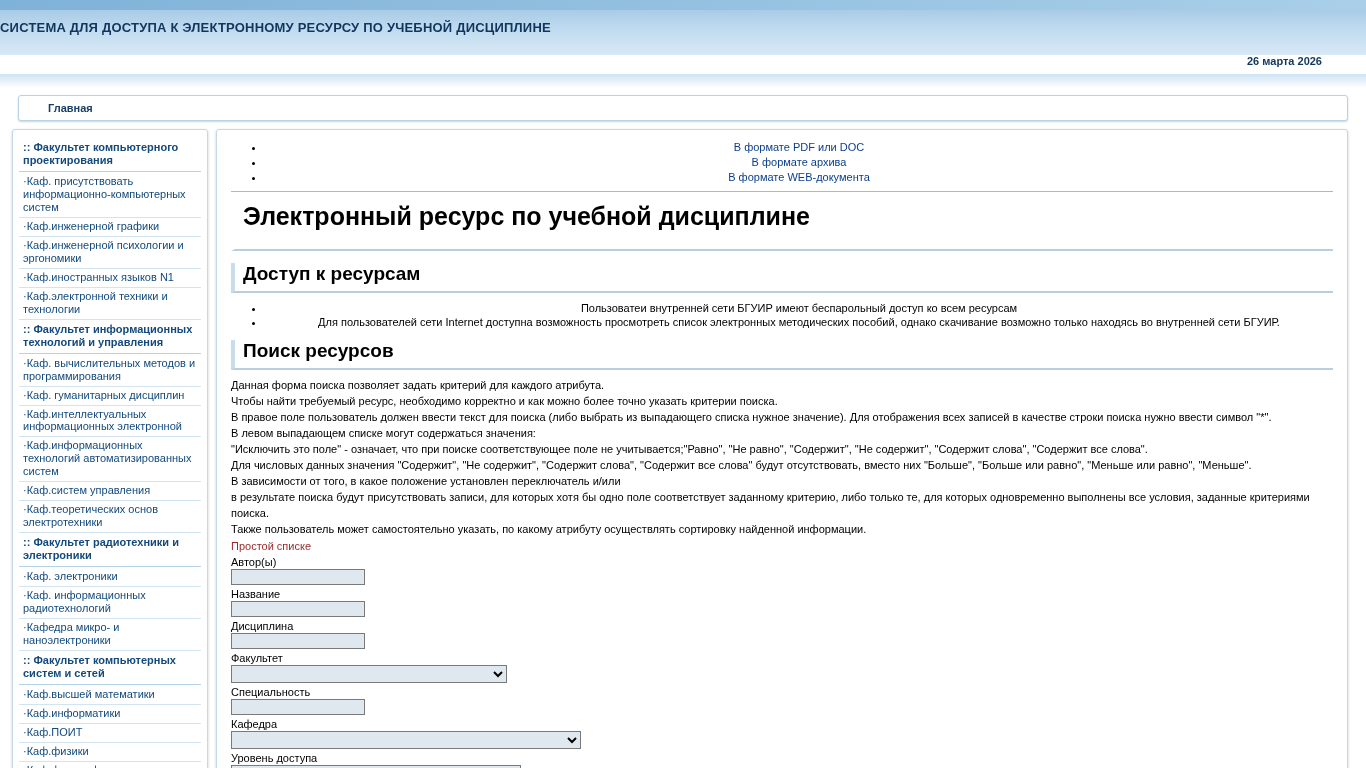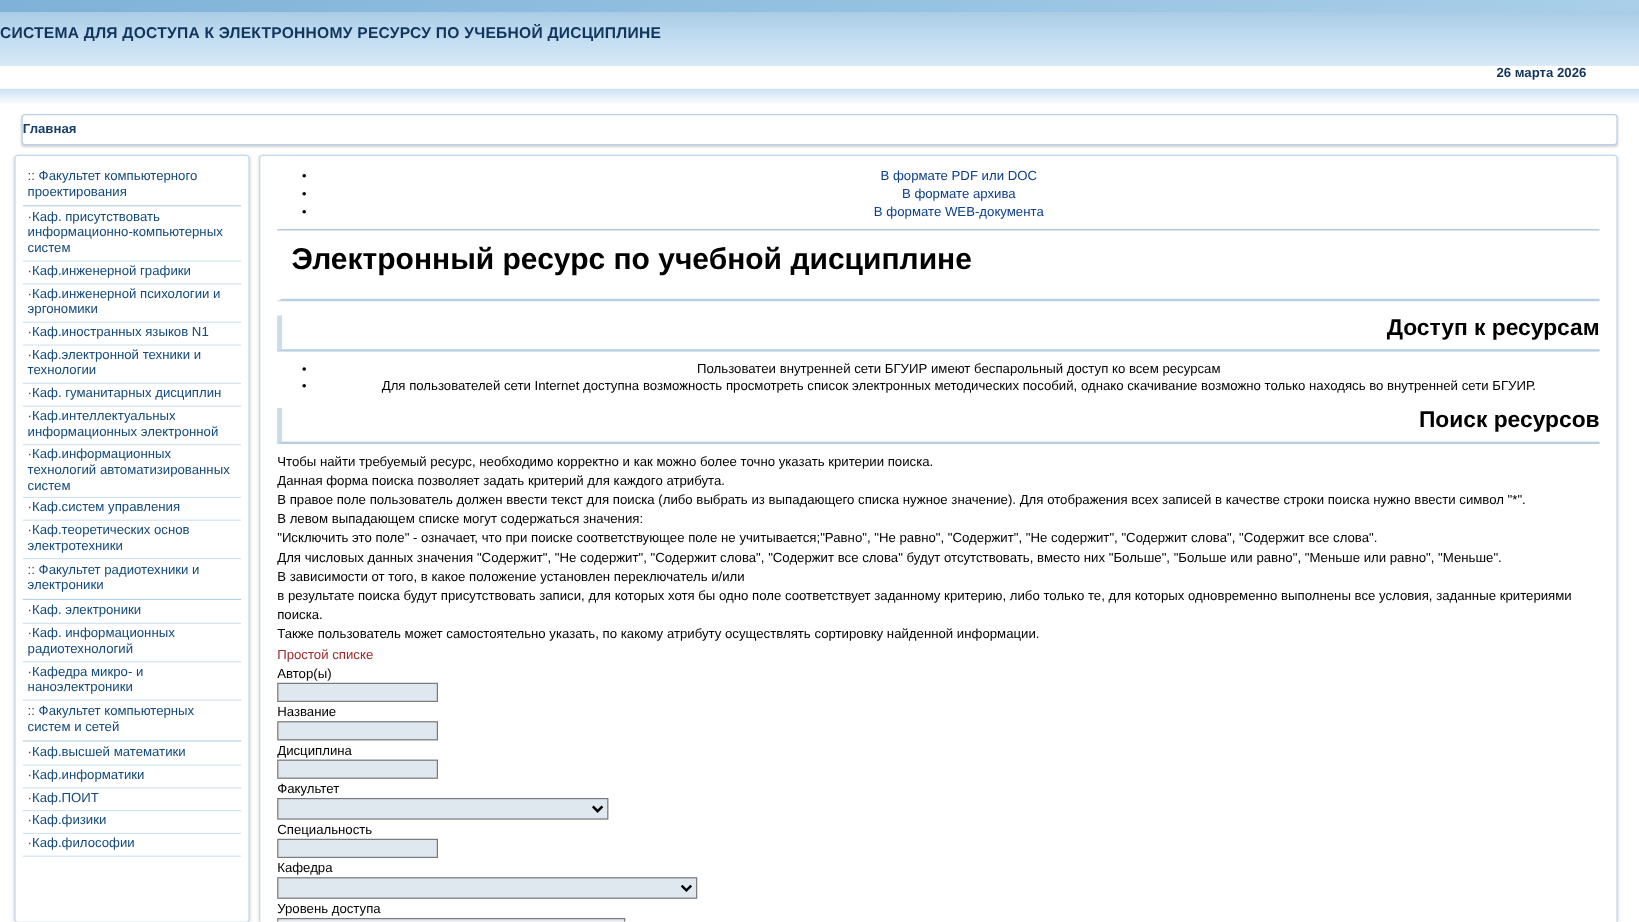--- a/index.html
+++ b/index.html
@@ -58,21 +58,21 @@
   
   .navbar {
     margin: 6px 18px 0 18px;
     height: 24px;
     background: #ffffff;
     border: 1px solid #b9d3e6;
     border-radius: 3px;
     box-shadow: 0 1px 2px rgba(0,0,0,0.18);
     display: flex;
     align-items: center;
-    padding-left: 0;
+    padding-left: 29px;
   }
   .navbar a {
     font-size: 11px;
     font-weight: bold;
     color: #1a3f66;
     text-decoration: none;
   }
 
   
   .layout {
@@ -98,21 +98,21 @@
     border: 1px solid #c3d9ea;
     border-radius: 3px;
     box-shadow: 0 1px 3px rgba(0,0,0,0.2);
     padding: 8px 14px 14px 14px;
     box-sizing: border-box;
   }
 
   
   .fac-group {
     font-size: 11px;
-    font-weight: normal;
+    font-weight: bold;
     color: #13497c;
     padding: 3px 4px 4px 4px;
     line-height: 1.18;
     border-bottom: 1px solid #b7d3e8;
     margin-bottom: 1px;
   }
   .dept-item {
     font-size: 11px;
     color: #13497c;
     padding: 2px 4px 3px 4px;
@@ -160,21 +160,20 @@
     font-size: 19px;
     font-weight: bold;
     margin: 4px 0 2px 8px;
     color: #000;
   }
   .h2-wrap {
     border-left: 4px solid #c9dcea;
     border-bottom: 2px solid #b9cfe1;
     padding-bottom: 4px;
     margin: 10px 0 8px 0;
-    text-align: right;
   }
 
   .para {
     font-size: 11px;
     line-height: 1.45;
     margin: 0;
     color: #000;
   }
   .note-link {
     font-size: 11px;
@@ -225,20 +224,22 @@
 
   <div class="sidebar">
 
     <div class="fac-group">:: Факультет компьютерного проектирования</div>
     <div class="dept-item">·Каф. присутствовать информационно-компьютерных систем</div>
     <div class="dept-item">·Каф.инженерной графики</div>
     <div class="dept-item">·Каф.инженерной психологии и эргономики</div>
     <div class="dept-item">·Каф.иностранных языков N1</div>
     <div class="dept-item">·Каф.электронной техники и технологии</div>
 
+    <div class="fac-group">:: Факультет информационных технологий и управления</div>
+    <div class="dept-item">·Каф. вычислительных методов и программирования</div>
     <div class="dept-item">·Каф. гуманитарных дисциплин</div>
     <div class="dept-item">·Каф.интеллектуальных информационных электронной</div>
     <div class="dept-item">·Каф.информационных технологий автоматизированных систем</div>
     <div class="dept-item">·Каф.систем управления</div>
     <div class="dept-item">·Каф.теоретических основ электротехники</div>
 
     <div class="fac-group">:: Факультет радиотехники и электроники</div>
     <div class="dept-item">·Каф. электроники</div>
     <div class="dept-item">·Каф. информационных радиотехнологий</div>
     <div class="dept-item">·Кафедра микро- и наноэлектроники</div>
@@ -271,22 +272,22 @@
 
     <ul class="plain">
       <li>Пользоватеи внутренней сети БГУИР имеют беспарольный доступ ко всем ресурсам</li>
       <li>Для пользователей сети Internet доступна возможность просмотреть список электронных методических пособий, однако скачивание возможно только находясь во внутренней сети БГУИР.</li>
     </ul>
 
     <div class="h2-wrap">
       <h2 class="page-h2">Поиск ресурсов</h2>
     </div>
 
+    <p class="para">Данная форма поиска позволяет задать критерий для каждого атрибута.</p>
     <p class="para">Чтобы найти требуемый ресурс, необходимо корректно и как можно более точно указать критерии поиска.</p>
-    <p class="para">Данная форма поиска позволяет задать критерий для каждого атрибута.</p>
     <p class="para">В правое поле пользователь должен ввести текст для поиска (либо выбрать из выпадающего списка нужное значение). Для отображения всех записей в качестве строки поиска нужно ввести символ "*".</p>
     <p class="para">В левом выпадающем списке могут содержаться значения:</p>
     <p class="para gray">"Исключить это поле" - означает, что при поиске соответствующее поле не учитывается;"Равно", "Не равно", "Содержит", "Не содержит", "Содержит слова", "Содержит все слова".</p>
     <p class="para">Для числовых данных значения "Содержит", "Не содержит", "Содержит слова", "Содержит все слова" будут отсутствовать, вместо них "Больше", "Больше или равно", "Меньше или равно", "Меньше".</p>
     <p class="para">В зависимости от того, в какое положение установлен переключатель и/или</p>
     <p class="para">в результате поиска будут присутствовать записи, для которых хотя бы одно поле соответствует заданному критерию, либо только те, для которых одновременно выполнены все условия, заданные критериями поиска.</p>
     <p class="para">Также пользователь может самостоятельно указать, по какому атрибуту осуществлять сортировку найденной информации.</p>
 
     <div class="note-link">Простой списке</div>
 

